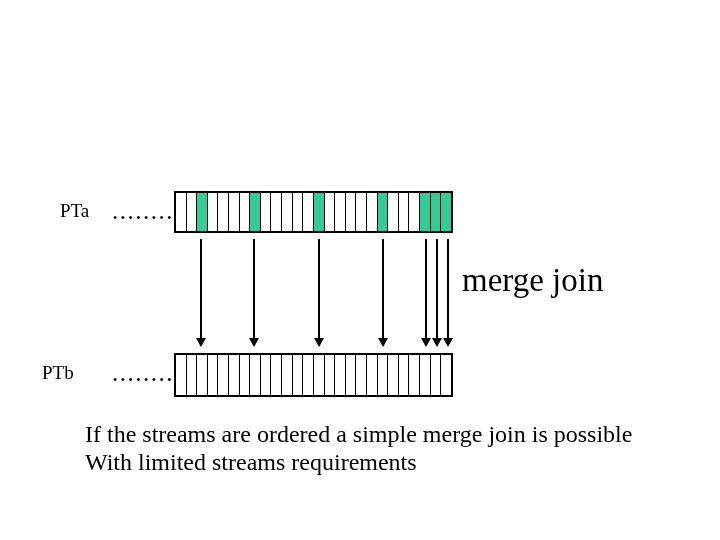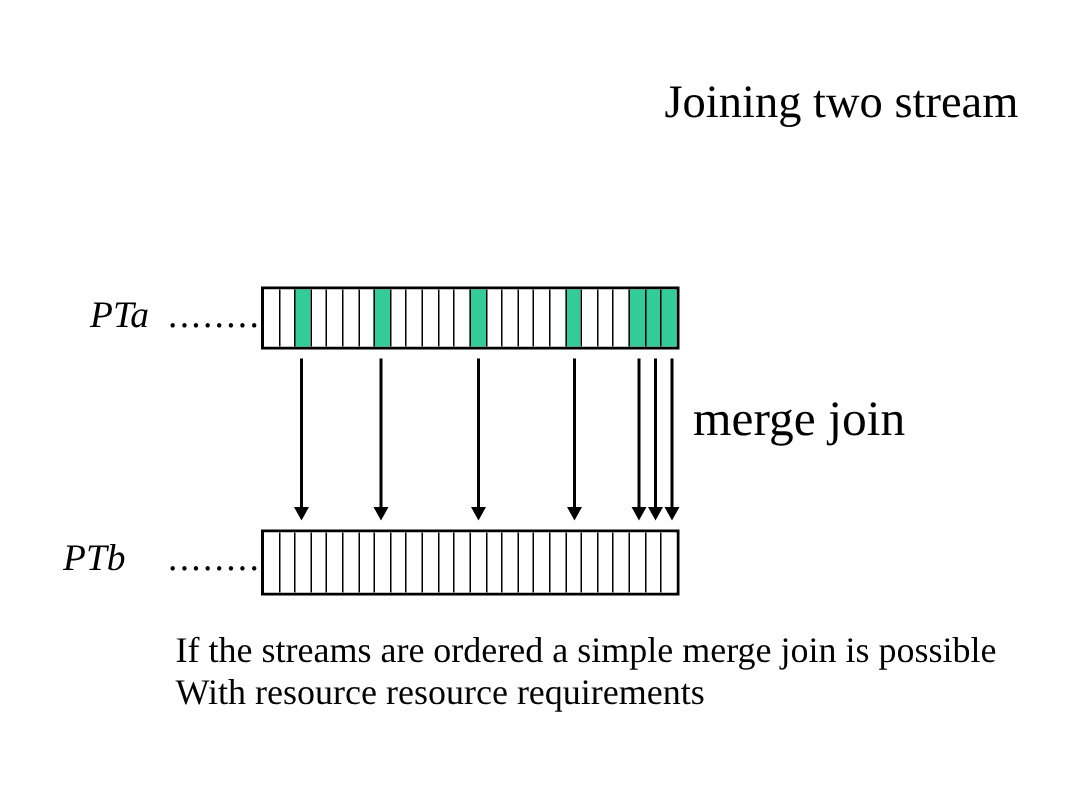--- a/index.html
+++ b/index.html
@@ -9,21 +9,21 @@
     background:#ffffff;
     overflow:hidden;
     font-family:"Liberation Serif","DejaVu Serif",serif;
     color:#000000;
   }
   .slide-title{
     position:absolute;left:443px;top:51px;
     font-size:31px;line-height:34px;white-space:nowrap;
   }
   .stream-label{
-    position:absolute;font-size:25px;line-height:26px;white-space:nowrap;font-style:italic;
+    position:absolute;font-size:19px;line-height:26px;white-space:nowrap;
   }
   .stream-dots{
     position:absolute;font-size:25px;line-height:26px;letter-spacing:1.5px;white-space:nowrap;
   }
   .label-a{left:60px;top:198px;}
   .dots-a{left:112px;top:198px;}
   .label-b{left:42px;top:360px;}
   .dots-b{left:112px;top:360px;}
   .stream-bar{
     position:absolute;left:174px;width:279px;
@@ -47,29 +47,28 @@
     border-left:5px solid transparent;
     border-right:5px solid transparent;
     border-top:9px solid #000;
   }
   .merge-label{
     position:absolute;left:462px;top:266px;
     font-size:33px;line-height:28px;white-space:nowrap;
   }
   .caption{
     position:absolute;left:85px;top:420px;
-    font-size:24px;line-height:28px;white-space:nowrap;margin-left:32px;
+    font-size:24px;line-height:28px;white-space:nowrap;
   }
 </style>
 </head>
 <body>
 
 <div class="slide">
 
-  <div class="slide-title">Joining two stream</div>
 
   <span class="stream-label label-a">PTa</span>
   <span class="stream-dots dots-a">........</span>
   <div class="stream-bar bar-a" id="bar-a">
       <div class="cell"></div>
       <div class="cell"></div>
       <div class="cell" style="background: rgb(51, 204, 153);"></div>
       <div class="cell"></div>
       <div class="cell"></div>
       <div class="cell"></div>
@@ -154,16 +153,16 @@
       <div class="cell"></div>
       <div class="cell"></div>
       <div class="cell"></div>
       <div class="cell"></div>
       <div class="cell"></div>
       <div class="cell"></div>
     </div>
 
   <div class="caption">
     <div>If the streams are ordered a simple merge join is possible</div>
-    <div>With resource resource requirements</div>
+    <div>With limited streams requirements</div>
   </div>
 
 </div>
 
 </body></html>

